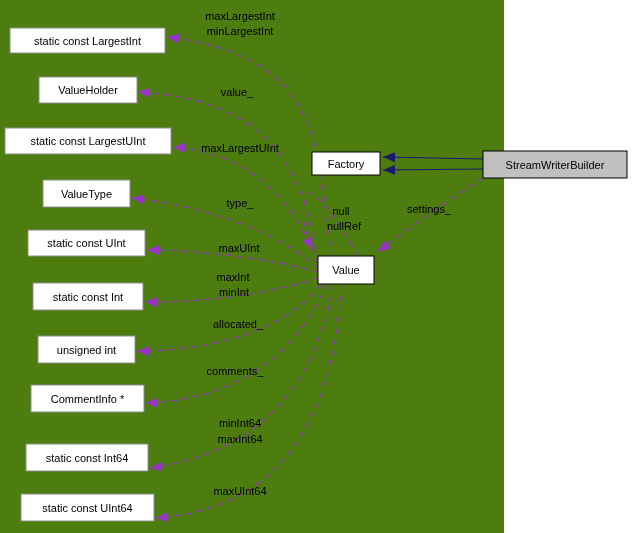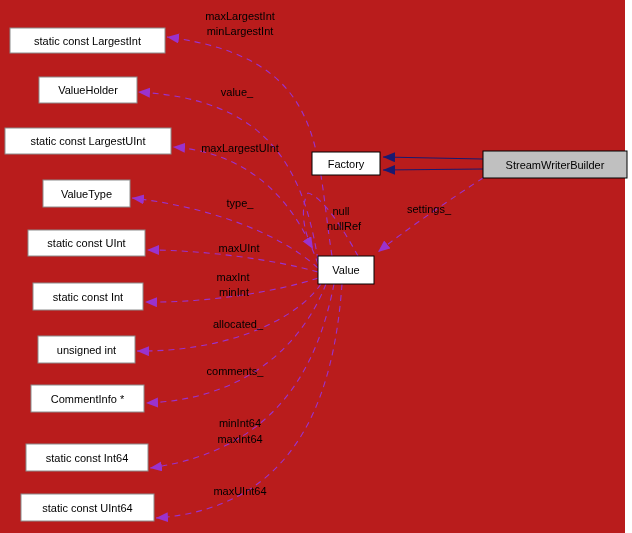--- a/index.html
+++ b/index.html
@@ -1,20 +1,20 @@
 <!DOCTYPE html>
 <html><head>
 <meta charset="utf-8">
 <style>
   html, body { margin: 0; padding: 0; background: #ffffff; }
   .canvas {
     position: relative;
-    width: 625px;
+    width: 504px;
     height: 533px;
-    background: #b91c1c;
+    background: #4d7c0f;
     font-family: "Liberation Sans", "DejaVu Sans", sans-serif;
     text-decoration: underline;
   }
   svg { display: block; }
   .edge { fill: none; stroke-width: 1.1; }
   .edge.dashed { stroke-dasharray: 6 5; }
   .edge-label {
     font-family: "Liberation Sans", "DejaVu Sans", sans-serif;
     font-size: 11px;
     text-anchor: middle;

